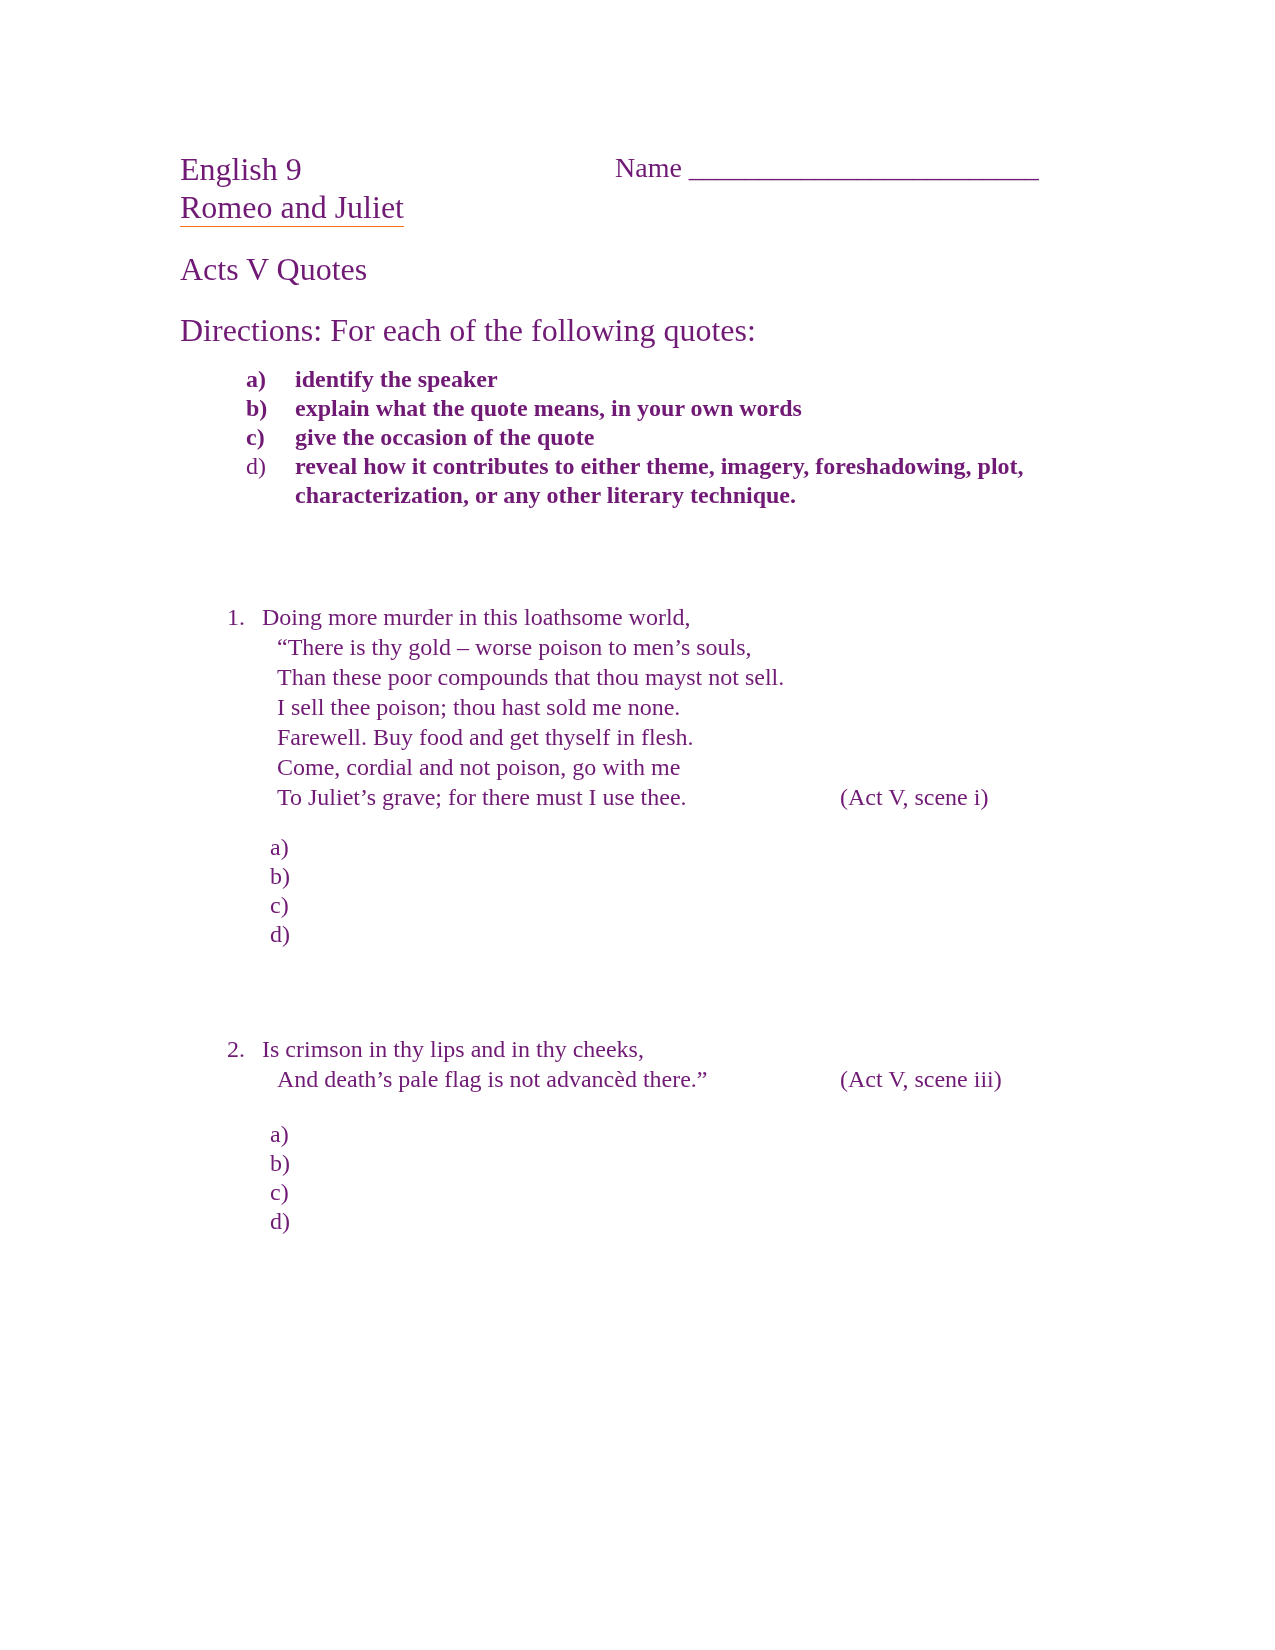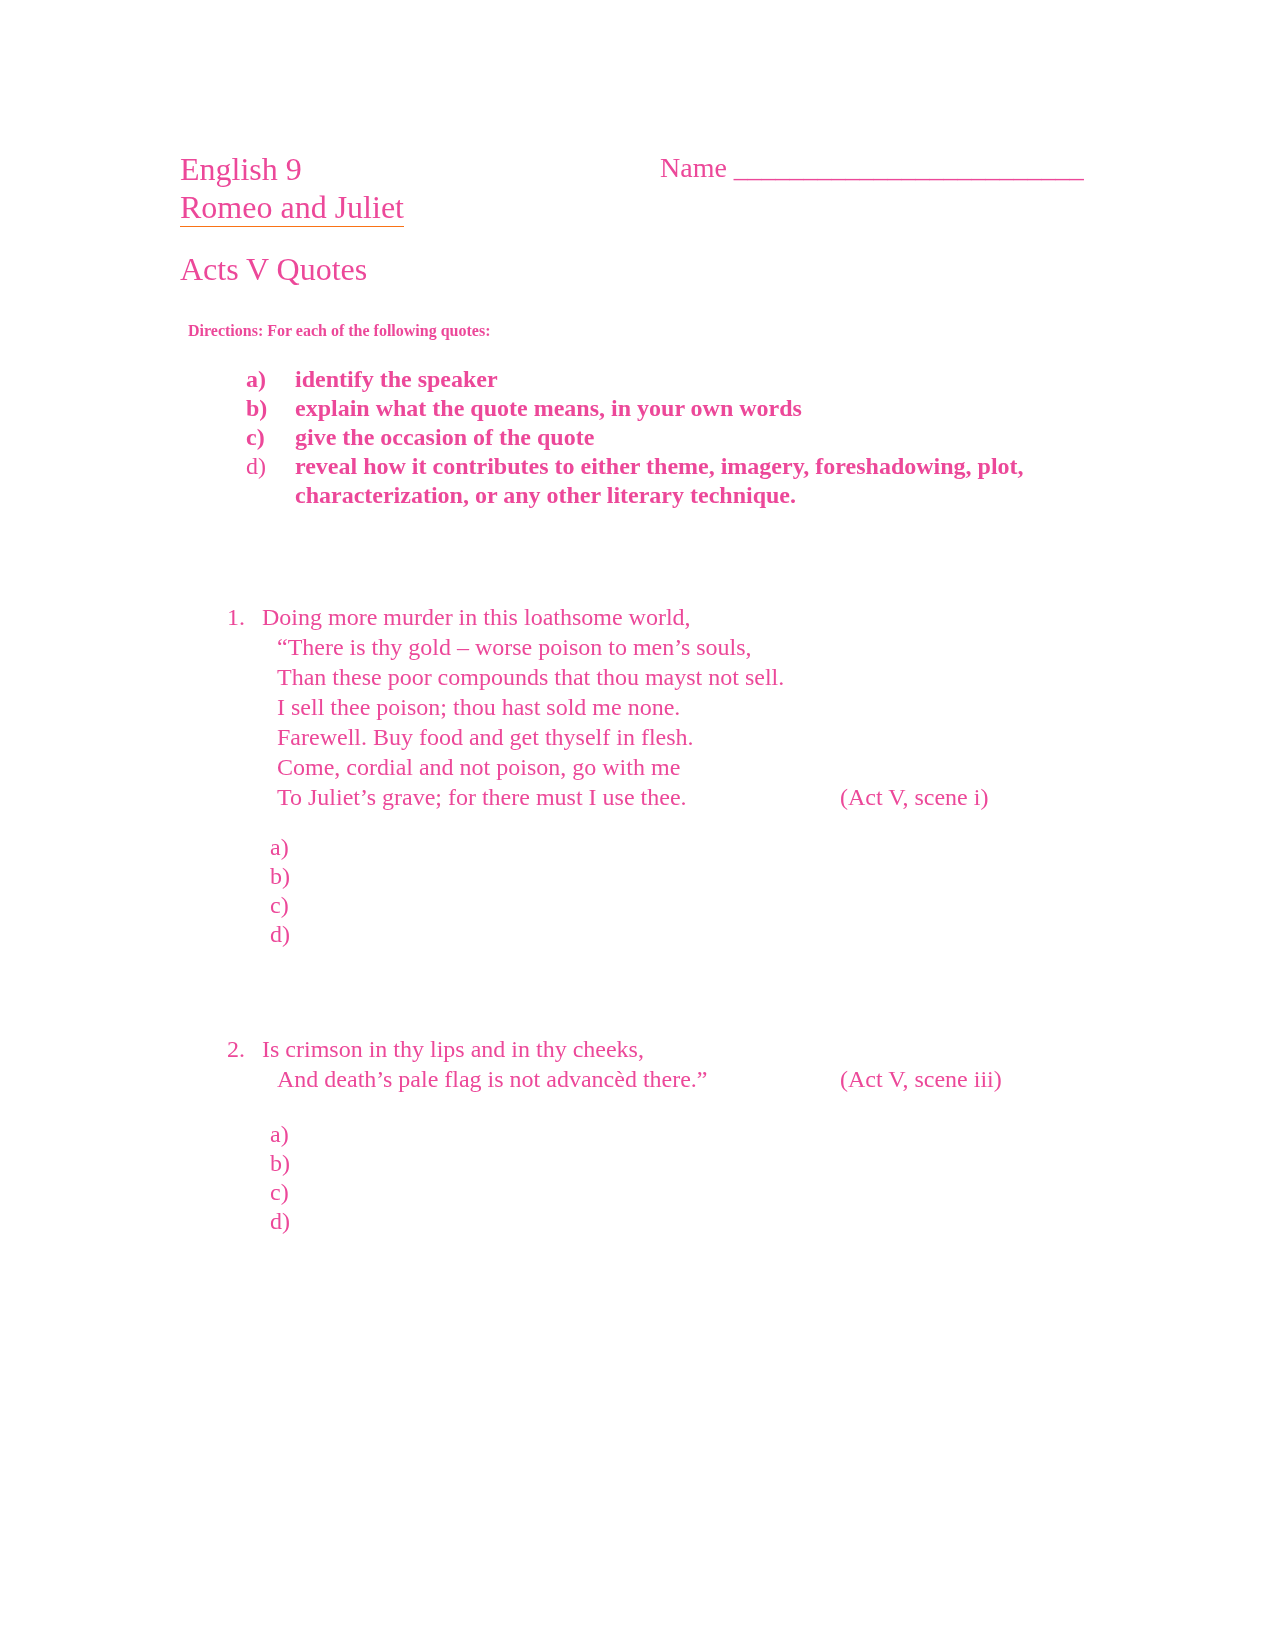--- a/index.html
+++ b/index.html
@@ -2,50 +2,49 @@
 <html><head>
 <meta charset="utf-8">
 <style>
   * { margin: 0; padding: 0; box-sizing: border-box; }
   html, body { background: #e8e8e8; }
   .page {
     position: relative;
     width: 1275px;
     height: 1650px;
     background: #ffffff;
-    color: #ec4899;
+    color: #701a75;
     font-family: "Liberation Serif", "DejaVu Serif", serif;
     overflow: hidden;
   }
   .content { padding: 150px 90px 0 180px; }
 
   
   .header { position: relative; }
   .header-left { font-size: 32px; line-height: 38px; }
   .book-underline { border-bottom: 1px solid #f97316; padding-bottom: 1px; }
   .name-field {
     position: absolute;
-    left: 480px;
+    left: 435px;
     top: 2px;
     font-size: 28px;
     white-space: nowrap;
   }
   .name-blank { letter-spacing: 0px; }
 
   
   .subtitle { margin-top: 24px; font-size: 32px; line-height: 38px; }
 
   
   .directions-title {
     margin-top: 28px;
-    font-size: 16px;
-    font-weight: bold;
+    font-size: 32px;
+    font-weight: normal;
     line-height: 29px;
     white-space: nowrap;
-    margin-left: 8px;
   }
   .directions-list { margin-top: 20px; }
   .dir-item { display: flex; line-height: 29px; font-size: 24px; }
   .dir-marker {
     flex: 0 0 49px;
     margin-left: 66px;
     font-weight: bold;
   }
   .dir-marker.regular { font-weight: normal; }
   .dir-text { font-weight: bold; white-space: nowrap; }

